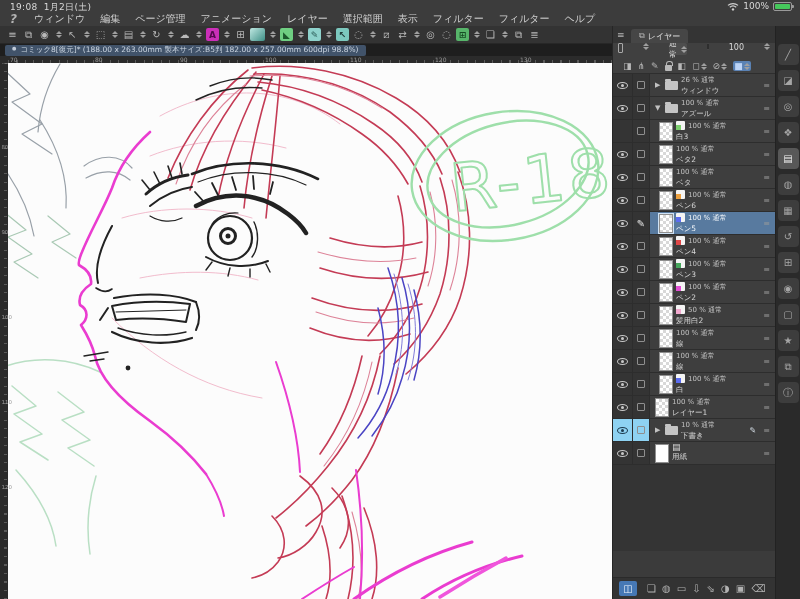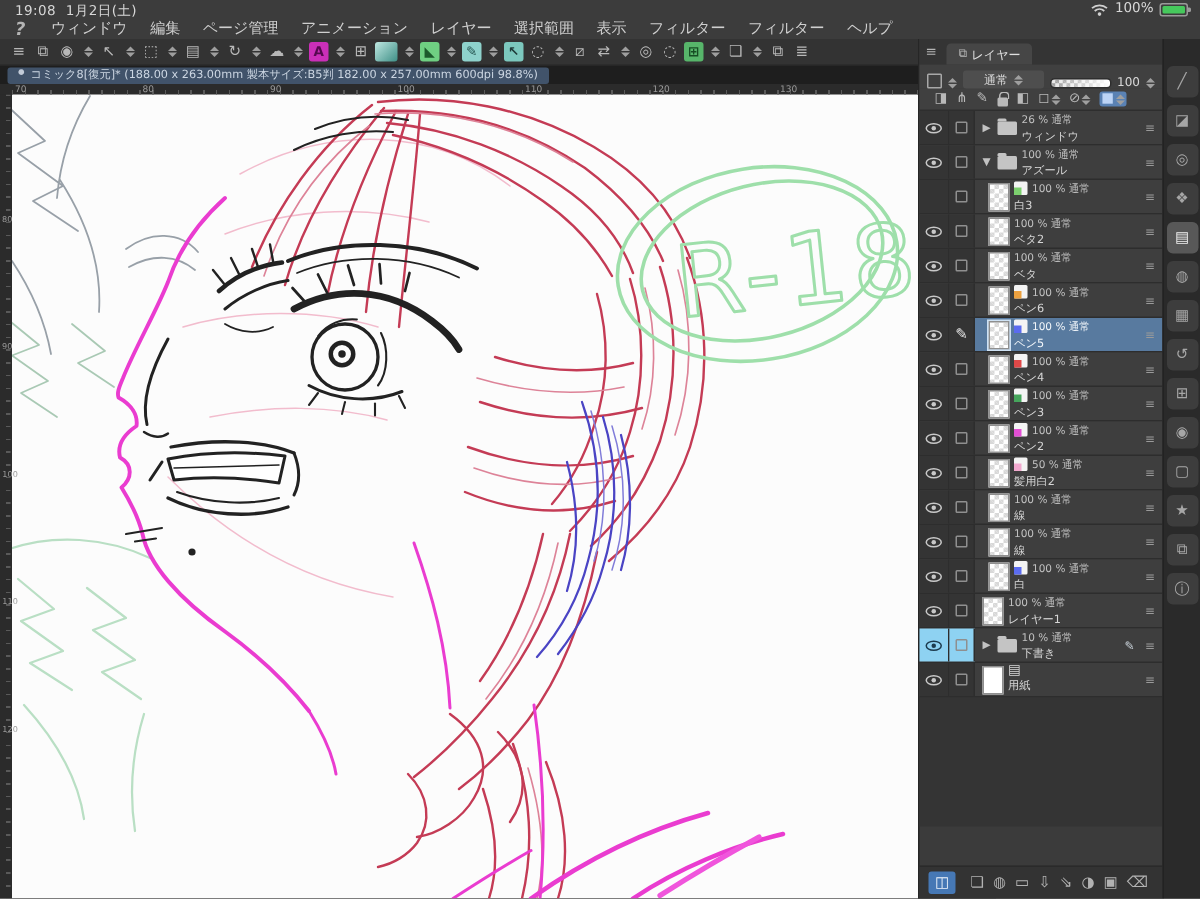--- a/index.html
+++ b/index.html
@@ -52,21 +52,21 @@
   .corner { position:absolute; left:0; top:0; width:8px; height:7px; background:#2b2b2b; z-index:4; }
 
   
   .panel { position:absolute; left:612px; top:26px; width:163px; height:573px; background:#3b3b3b; border-left:1px solid #262626; }
   .ptop { position:relative; height:17px; background:#343434; }
   .pmenu { position:absolute; left:4px; top:4px; font-size:9px; color:#b5b5b5; }
   .ptab { position:absolute; left:18px; bottom:0; height:14px; background:#464646; border-radius:3px 3px 0 0;
     display:flex; align-items:center; gap:3px; padding:0 8px; }
   .ptab .tg { font-size:8px; color:#b9b9b9; }
   .ptab .tl { font-size:8px; color:#e0e0e0; }
-  .blendrow { height:16px; display:flex; align-items:flex-end; gap:4px; padding:0 5px; background:#404040; }
+  .blendrow { height:16px; display:flex; align-items:flex-start; gap:20px; padding:0 5px; background:#404040; }
   .colsq { width:10px; height:10px; border:1px solid #a8a8a8; border-radius:1px; }
   .blendsel { width:54px; height:12px; background:#4e4e4e; border-radius:2px; display:flex; align-items:center; justify-content:center; gap:4px; }
   .blendsel .bt { font-size:8px; color:#d8d8d8; }
   .opslider { flex:1; height:7px; border-radius:3px; border:1px solid #2e2e2e;
     background-image:linear-gradient(to right, rgba(255,255,255,0), #ffffff),
       linear-gradient(45deg,#9a9a9a 25%,transparent 25%,transparent 75%,#9a9a9a 75%),
       linear-gradient(45deg,#9a9a9a 25%,transparent 25%,transparent 75%,#9a9a9a 75%);
     background-size:100% 100%, 5px 5px, 5px 5px; background-position:0 0, 0 0, 2.5px 2.5px; background-color:#e8e8e8; }
   .opval { font-size:8px; color:#d8d8d8; }
   .proprow { height:15px; display:flex; align-items:center; gap:6px; padding:0 10px; background:#404040; border-bottom:1px solid #2e2e2e;}

